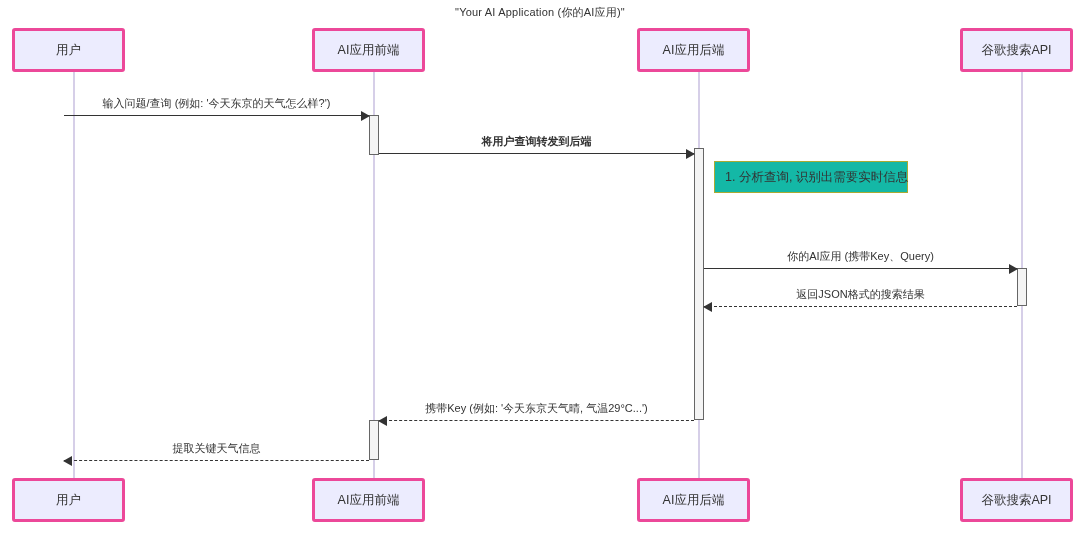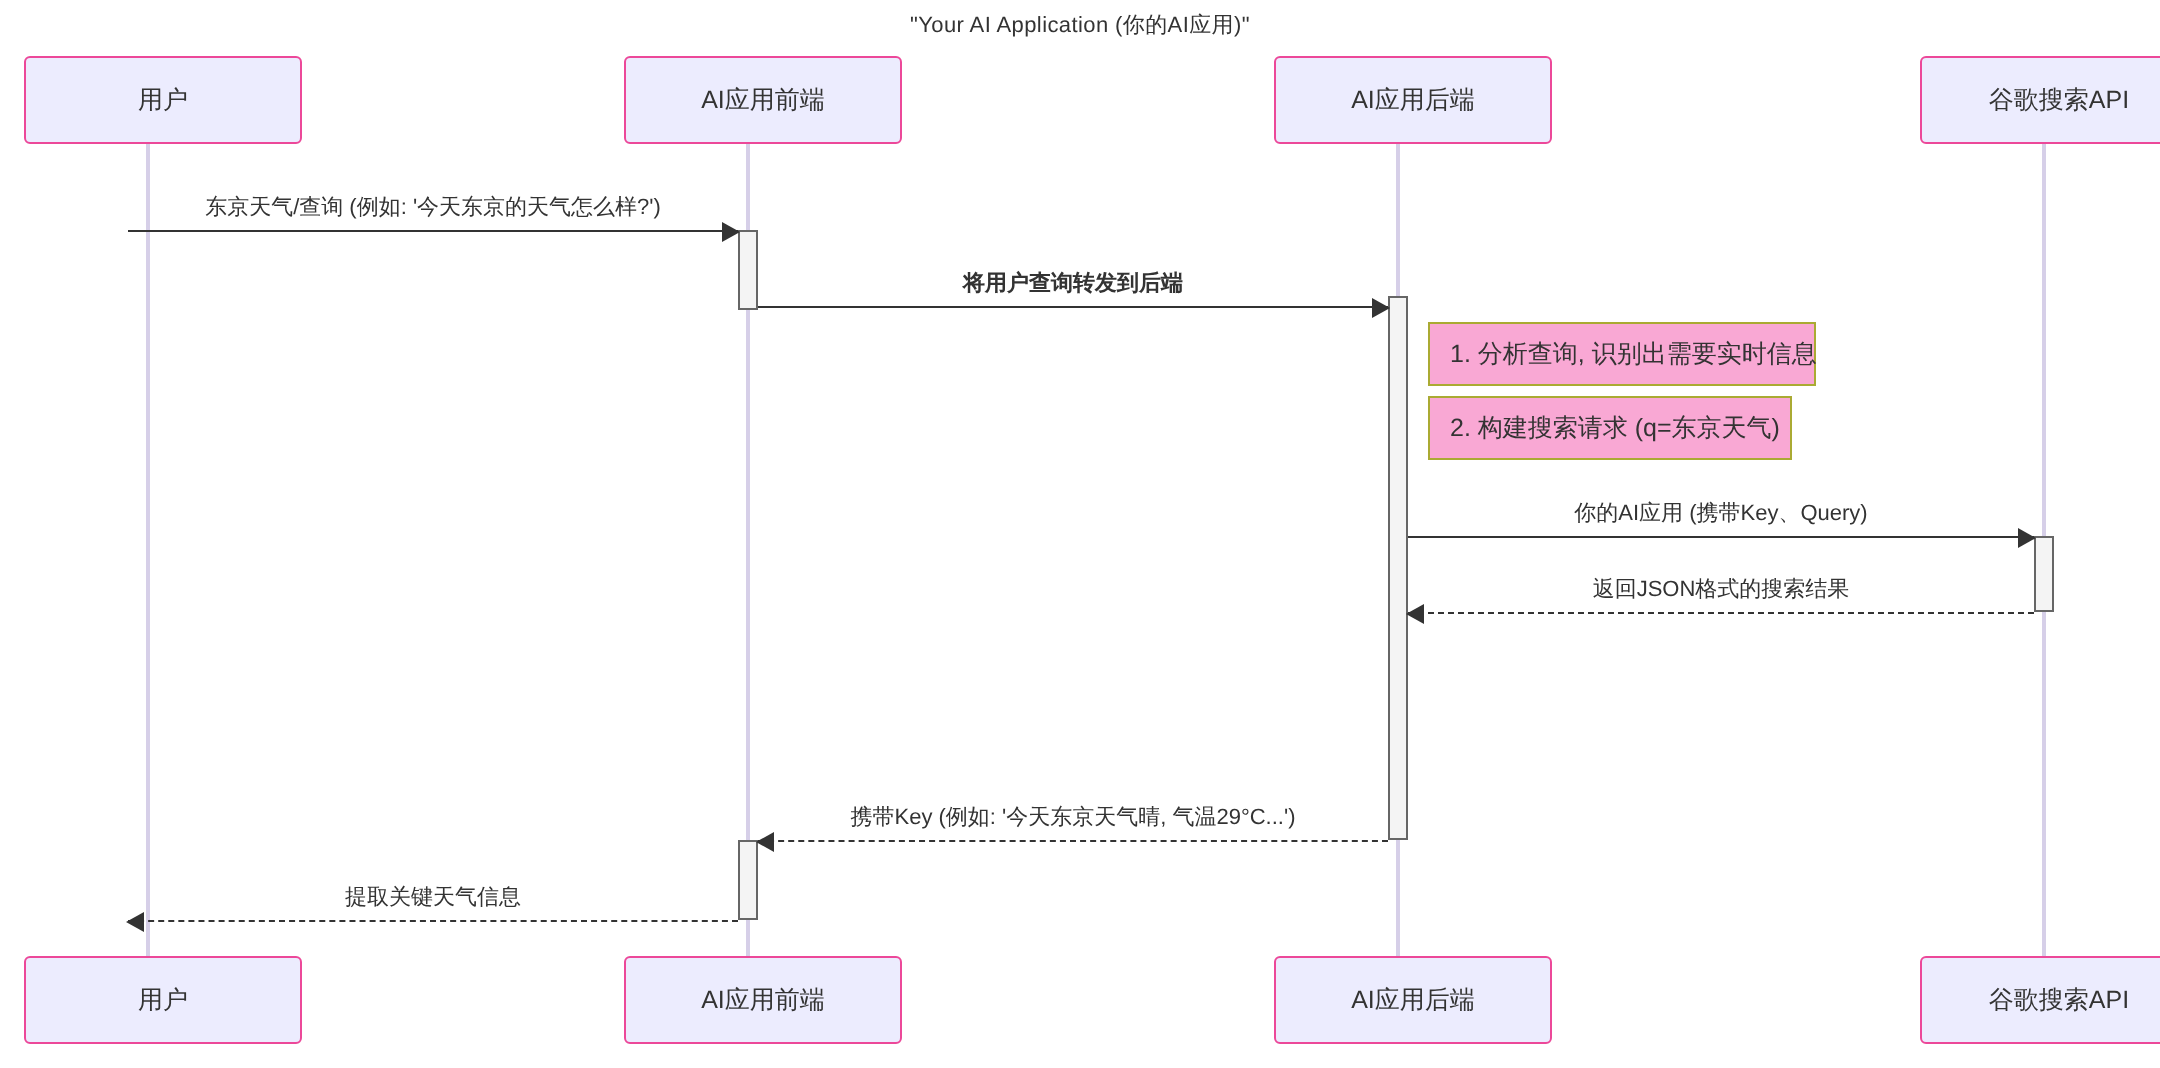--- a/index.html
+++ b/index.html
@@ -5,39 +5,39 @@
   html,body{margin:0;padding:0;background:#ffffff;}
   body{width:1080px;height:534px;overflow:hidden;
        font-family:"Liberation Sans","DejaVu Sans",sans-serif;}
   #canvas{position:relative;width:1080px;height:534px;background:#ffffff;}
 
   .title{position:absolute;left:0;top:5px;width:1080px;text-align:center;
          font-size:11px;color:#333333;letter-spacing:.2px;}
 
   .lifeline{position:absolute;width:2px;background:#d6cfe8;top:30px;height:470px;}
 
-  .actor{position:absolute;width:139px;height:44px;background:#ECECFE;
-         border:1px solid #ec4899;border-radius:3px;
+  .actor{position:absolute;width:113px;height:44px;background:#ECECFE;
+         border:3px solid #ec4899;border-radius:3px;
          display:flex;align-items:center;justify-content:center;
          font-size:12.5px;color:#333333;box-sizing:border-box;}
 
   .activation{position:absolute;width:10px;background:#F4F4F4;
               border:1px solid #666666;box-sizing:border-box;}
 
   .msg{position:absolute;height:0;border-top:1.3px solid #333333;}
   .msg.dashed{border-top:1.3px dashed #333333;}
   .msg .head{position:absolute;top:-5px;width:0;height:0;
              border-top:5px solid transparent;border-bottom:5px solid transparent;}
   .msg .head.right{right:-1px;border-left:9px solid #333333;}
   .msg .head.left{left:-1px;border-right:9px solid #333333;}
   .msg .lbl{position:absolute;top:-20px;width:100%;text-align:center;
             font-size:11px;color:#333333;white-space:nowrap;
             left:0;transform:translateY(0);}
 
-  .note{position:absolute;background:#f9a8d4;border:1px solid #AAAA33;
+  .note{position:absolute;background:#14b8a6;border:1px solid #AAAA33;
         font-size:12.5px;color:#333333;display:flex;align-items:center;
         padding:0 10px;box-sizing:border-box;height:32px;white-space:nowrap;}
 </style>
 </head>
 <body>
 
 <div id="canvas">
 
   <div class="title">"Your AI Application (你的AI应用)"</div>
 
@@ -55,21 +55,21 @@
   <div class="actor" style="left:312px;top:478px;">AI应用前端</div>
   <div class="actor" style="left:637px;top:478px;">AI应用后端</div>
   <div class="actor" style="left:960px;top:478px;">谷歌搜索API</div>
 
   <div class="activation" style="left:369px;top:115px;height:40px;"></div>
   <div class="activation" style="left:694px;top:148px;height:272px;"></div>
   <div class="activation" style="left:1017px;top:268px;height:38px;"></div>
   <div class="activation" style="left:369px;top:420px;height:40px;"></div>
 
   <div class="msg" style="left:64px;top:115px;width:305px;">
-    <span class="lbl">东京天气/查询 (例如: '今天东京的天气怎么样?')</span>
+    <span class="lbl">输入问题/查询 (例如: '今天东京的天气怎么样?')</span>
     <span class="head right"></span>
   </div>
 
   <div class="msg" style="left:379px;top:153px;width:315px;font-weight:bold;">
     <span class="lbl">将用户查询转发到后端</span>
     <span class="head right"></span>
   </div>
 
   <div class="msg" style="left:704px;top:268px;width:313px;">
     <span class="lbl">你的AI应用 (携带Key、Query)</span>
@@ -85,15 +85,14 @@
     <span class="lbl">携带Key (例如: '今天东京天气晴, 气温29°C...')</span>
     <span class="head left"></span>
   </div>
 
   <div class="msg dashed" style="left:64px;top:460px;width:305px;">
     <span class="lbl">提取关键天气信息</span>
     <span class="head left"></span>
   </div>
 
   <div class="note" style="left:714px;top:161px;width:194px;">1. 分析查询, 识别出需要实时信息</div>
-  <div class="note" style="left:714px;top:198px;width:182px;">2. 构建搜索请求 (q=东京天气)</div>
 
 </div>
 
 </body></html>

